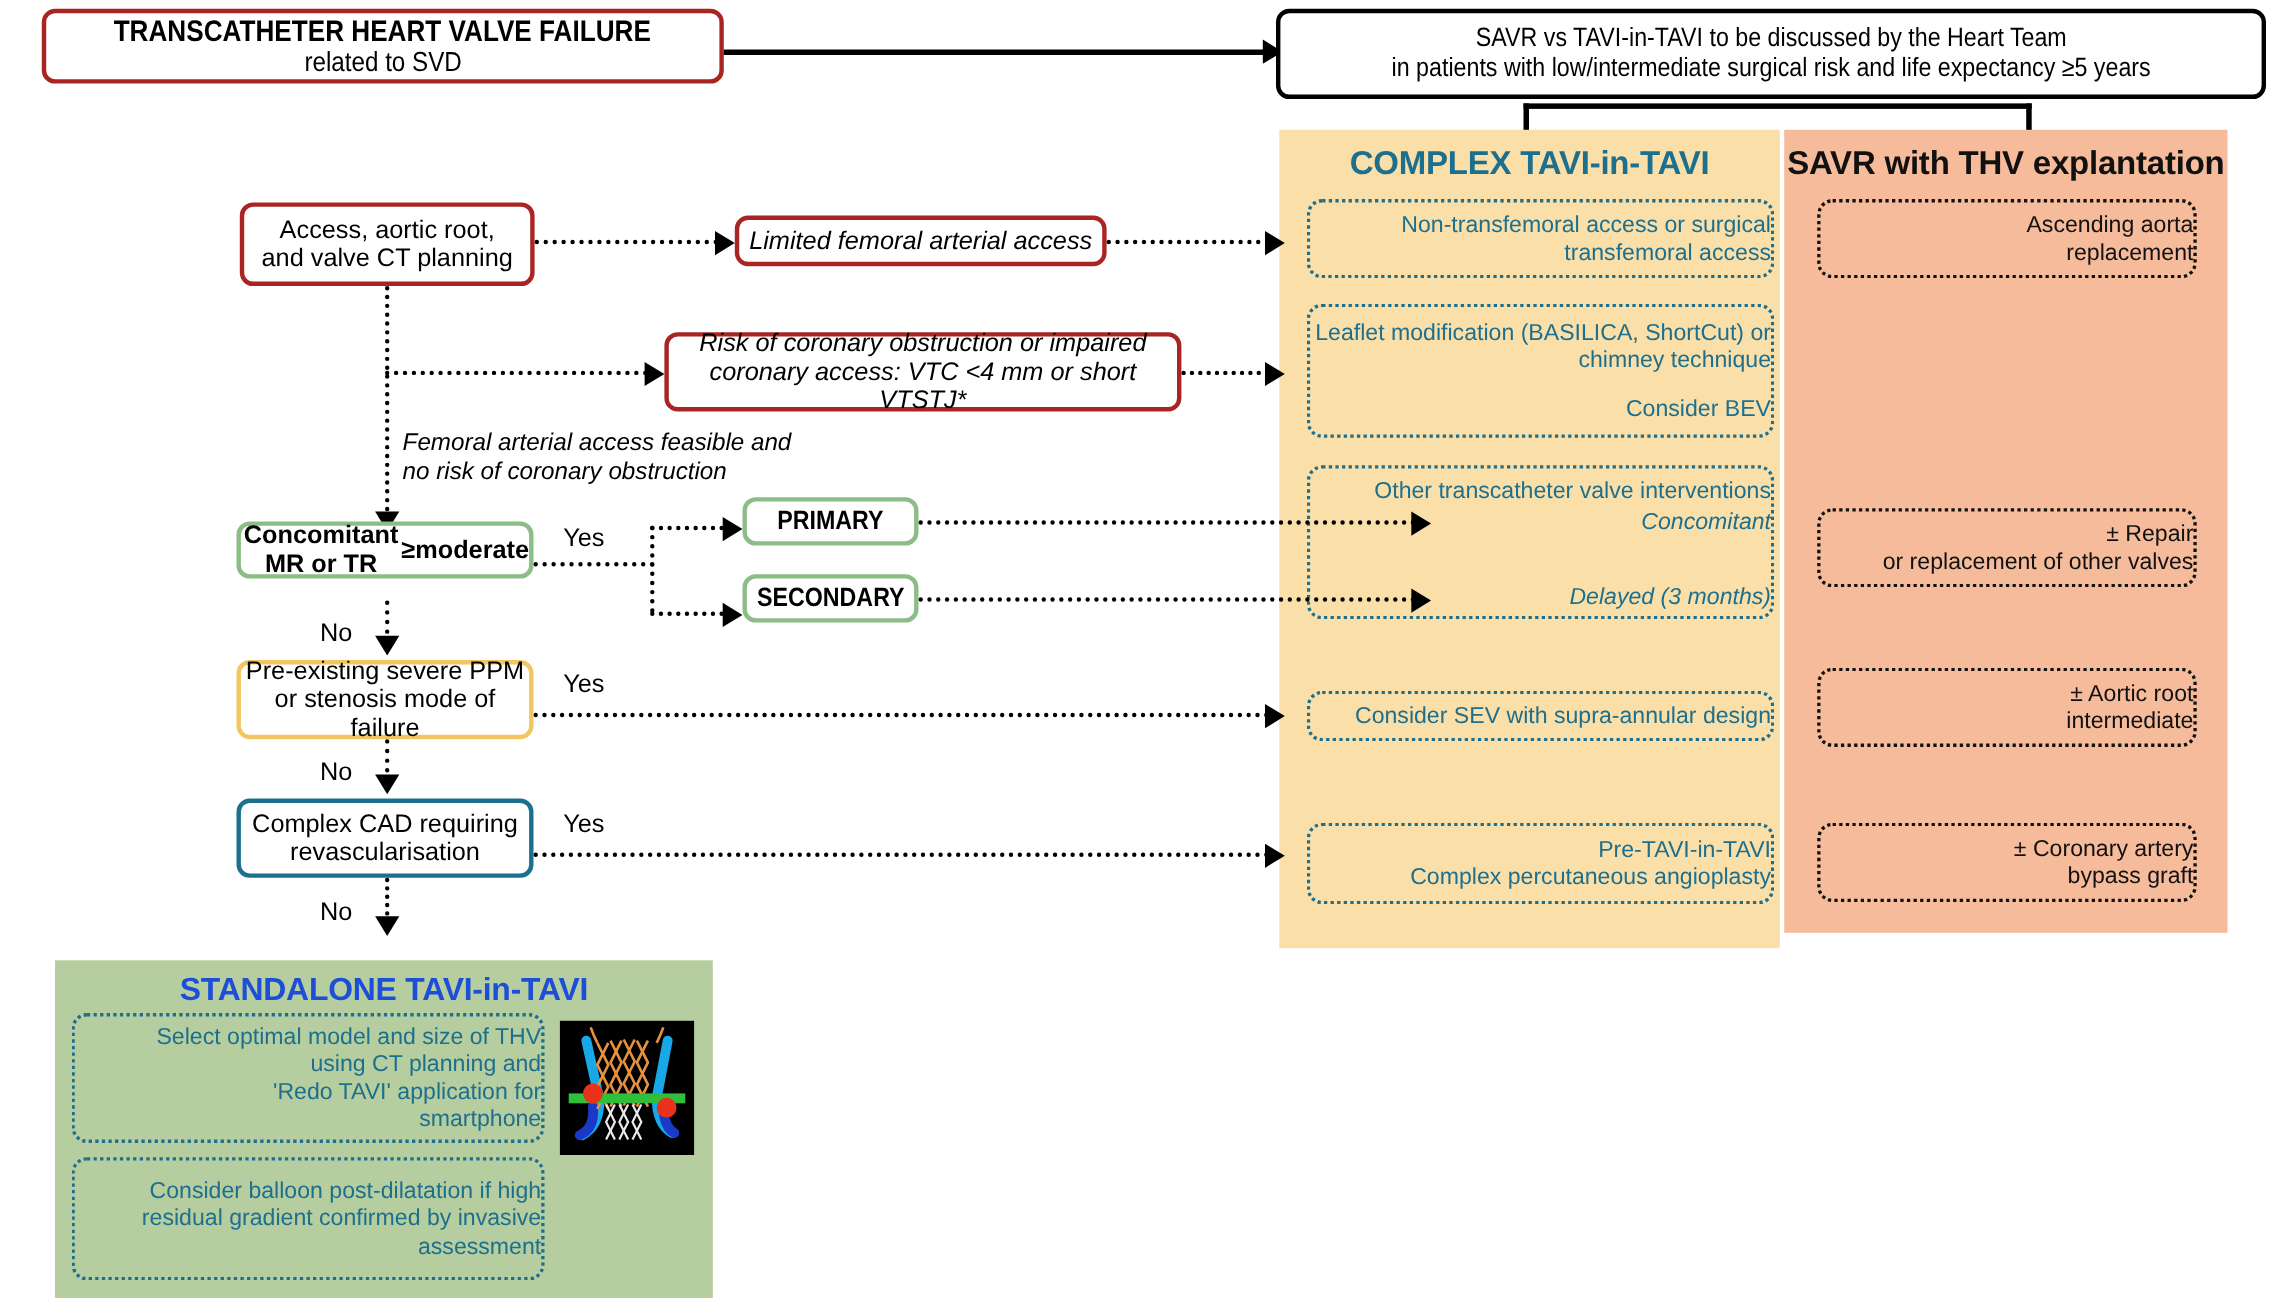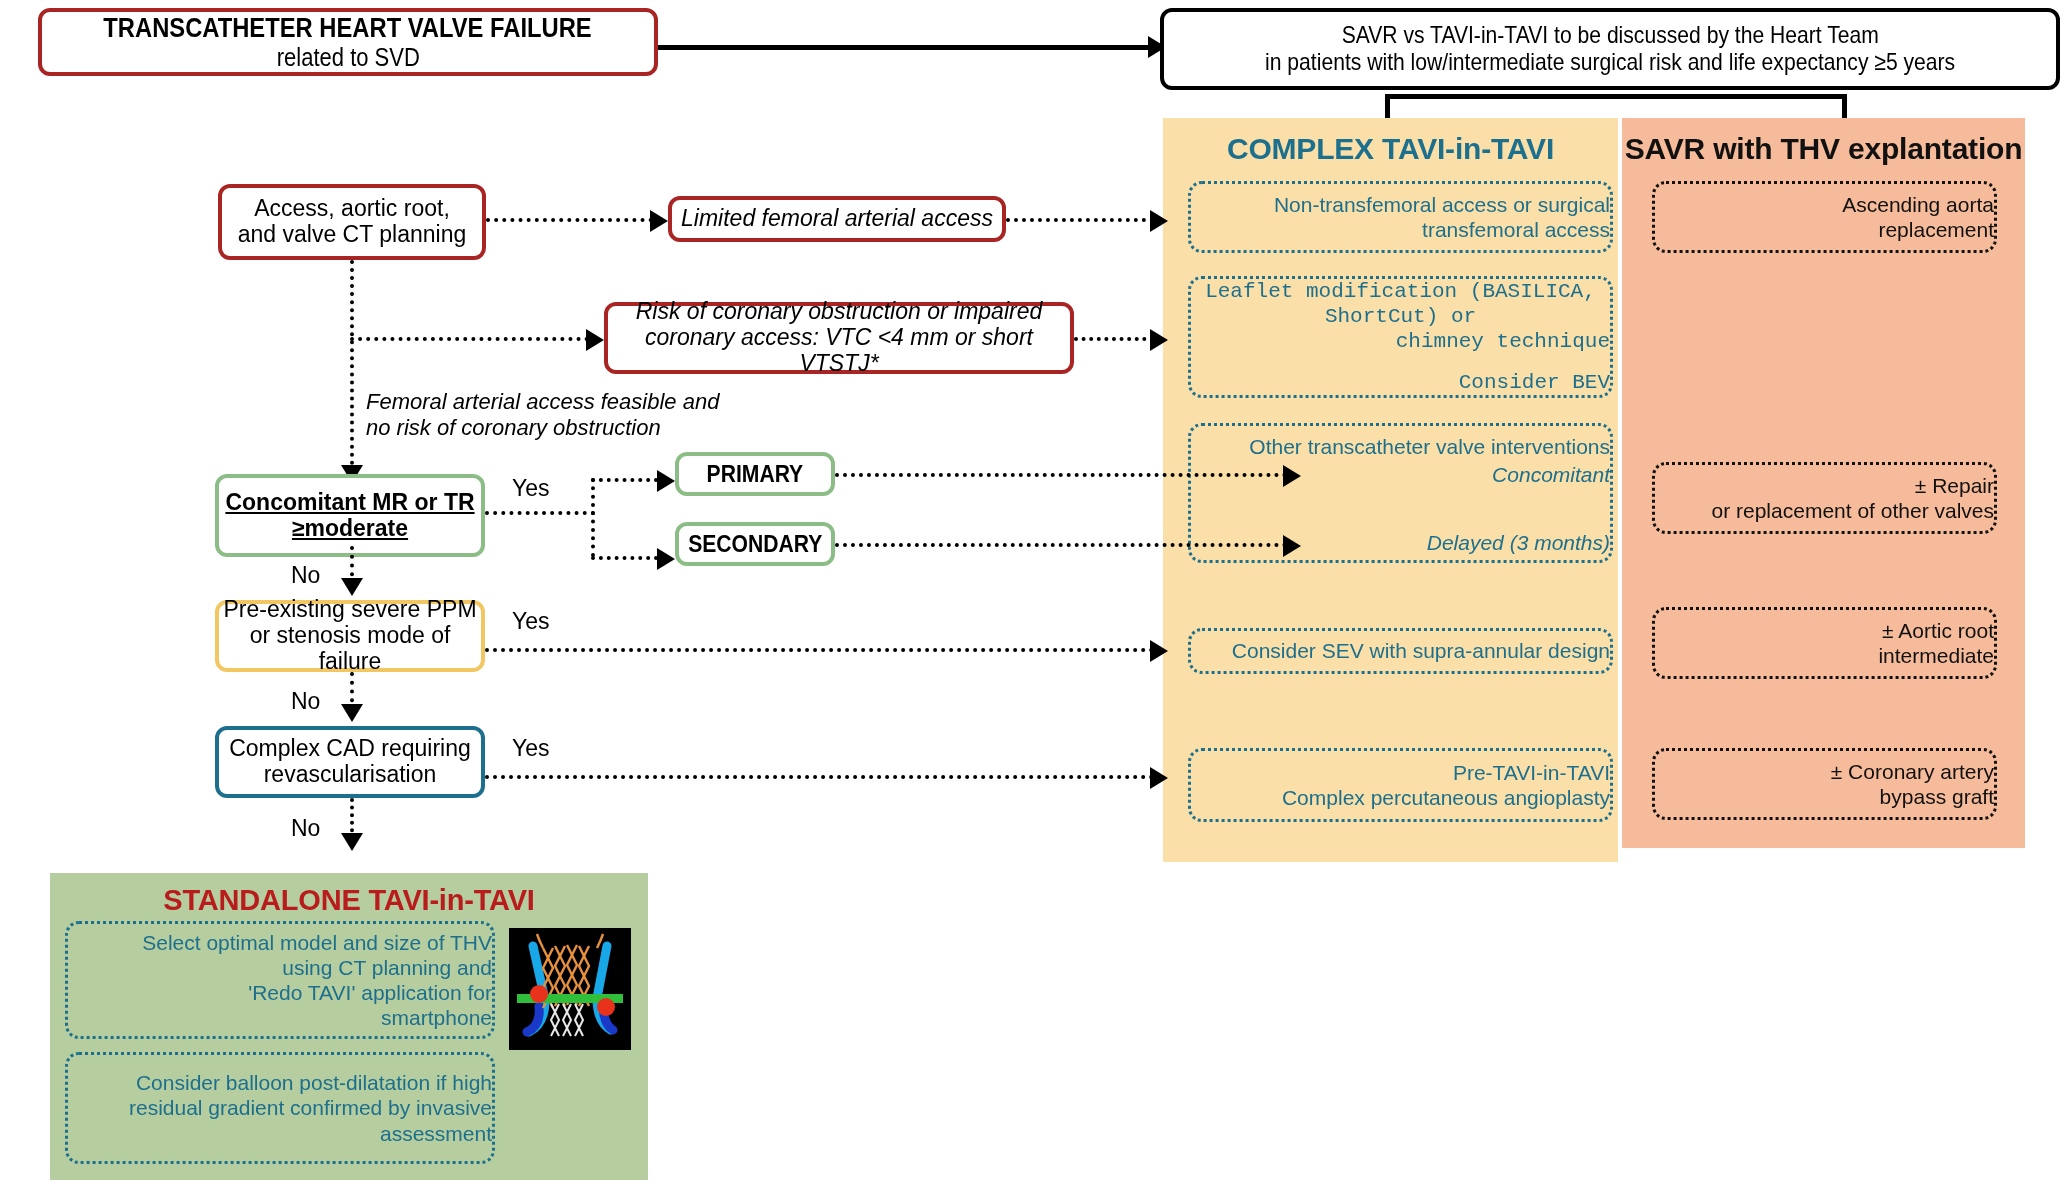--- a/index.html
+++ b/index.html
@@ -79,21 +79,21 @@
 
   <div class="panel panel-yellow" style="left:1163px;top:118px;width:455px;height:744px;">
     <div class="panel-title" style="top:14px;font-size:30px;color:#1d6f8e;">COMPLEX TAVI-in-TAVI</div>
   </div>
 
   <div class="dbox dbox-teal" style="left:1188px;top:181px;width:425px;height:72px;font-size:21px;">
     <span>Non-transfemoral access or surgical</span>
     <span>transfemoral access</span>
   </div>
 
-  <div class="dbox dbox-teal" style="left:1188px;top:276px;width:425px;height:122px;font-size:21px;font-family:Liberation Mono, monospace;">
+  <div class="dbox dbox-teal" style="left:1188px;top:276px;width:425px;height:122px;font-size:21px;">
     <span>Leaflet modification (BASILICA, ShortCut) or</span>
     <span>chimney technique</span>
     <span style="height:18px;"></span>
     <span>Consider BEV</span>
   </div>
 
   <div class="dbox dbox-teal" style="left:1188px;top:423px;width:425px;height:140px;font-size:21px;
               justify-content:flex-start;padding-top:8px;">
     <span>Other transcatheter valve interventions</span>
     <span class="t-ital" style="margin-top:3px;margin-left:60px;">Concomitant</span>
@@ -160,21 +160,21 @@
   </div>
 
   <div class="dotline-h" style="left:1074px;top:337px;width:80px;"></div>
   <div class="arrow-r" style="left:1150px;top:329px;"></div>
 
   <div class="lbl" style="left:366px;top:389px;font-size:22px;line-height:1.2;">
     <div class="t-ital">Femoral arterial access feasible and</div>
     <div class="t-ital">no risk of coronary obstruction</div>
   </div>
 
-  <div class="box box-green" style="left:215px;top:474px;width:270px;height:83px;flex-direction:column;font-size:23px;font-weight:700;text-decoration:underline;">
+  <div class="box box-green" style="left:215px;top:474px;width:270px;height:52px;font-size:23px;font-weight:700;">
     <span>Concomitant MR or TR</span>
     <span>≥moderate</span>
   </div>
 
   <div class="lbl" style="left:512px;top:475px;font-size:23px;">Yes</div>
   <div class="dotline-h" style="left:485px;top:511px;width:110px;"></div>
   <div class="dotline-v" style="left:591px;top:478px;height:79px;"></div>
   <div class="dotline-h" style="left:591px;top:478px;width:75px;"></div>
   <div class="arrow-r" style="left:657px;top:470px;"></div>
   <div class="dotline-h" style="left:591px;top:556px;width:75px;"></div>
@@ -217,21 +217,21 @@
 
   <div class="lbl" style="left:512px;top:735px;font-size:23px;">Yes</div>
   <div class="dotline-h" style="left:485px;top:775px;width:669px;"></div>
   <div class="arrow-r" style="left:1150px;top:767px;"></div>
 
   <div class="lbl" style="left:291px;top:815px;font-size:23px;">No</div>
   <div class="dotline-v" style="left:350px;top:798px;height:42px;"></div>
   <div class="arrow-d" style="left:341px;top:833px;"></div>
 
   <div class="panel panel-green" style="left:50px;top:873px;width:598px;height:307px;">
-    <div class="panel-title" style="top:11px;font-size:29px;color:#b91c1c;">STANDALONE TAVI-in-TAVI</div>
+    <div class="panel-title" style="top:11px;font-size:29px;color:#1d4ed8;">STANDALONE TAVI-in-TAVI</div>
   </div>
 
   <div class="dbox dbox-teal" style="left:65px;top:921px;width:430px;height:118px;font-size:21px;">
     <span>Select optimal model and size of THV</span>
     <span>using CT planning and</span>
     <span>'Redo TAVI' application for</span>
     <span>smartphone</span>
   </div>
 
   <div class="dbox dbox-teal" style="left:65px;top:1052px;width:430px;height:112px;font-size:21px;">

